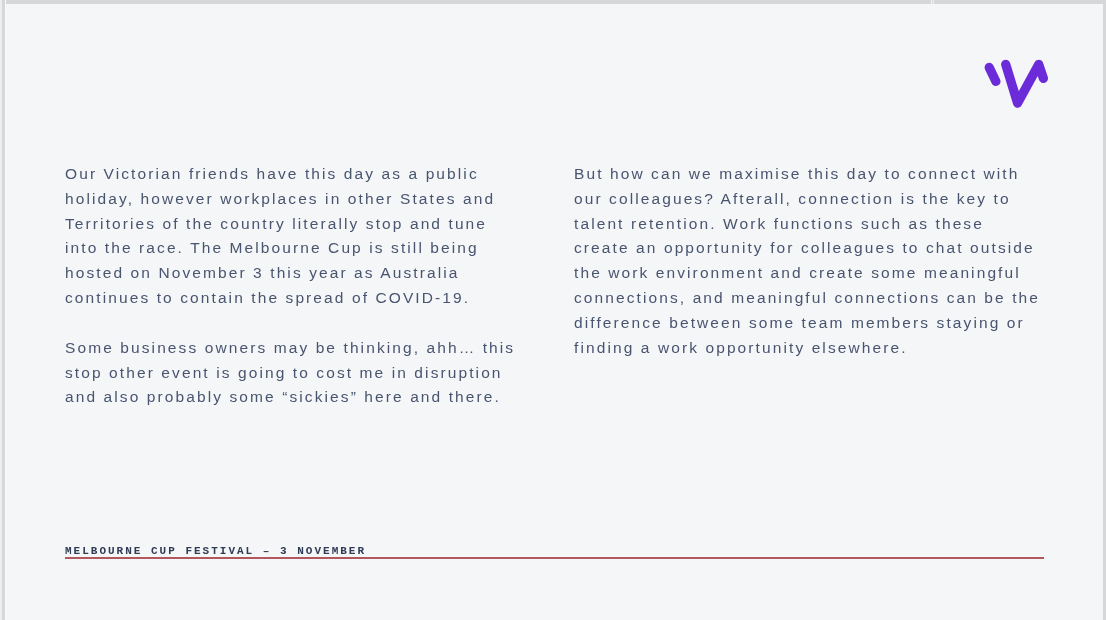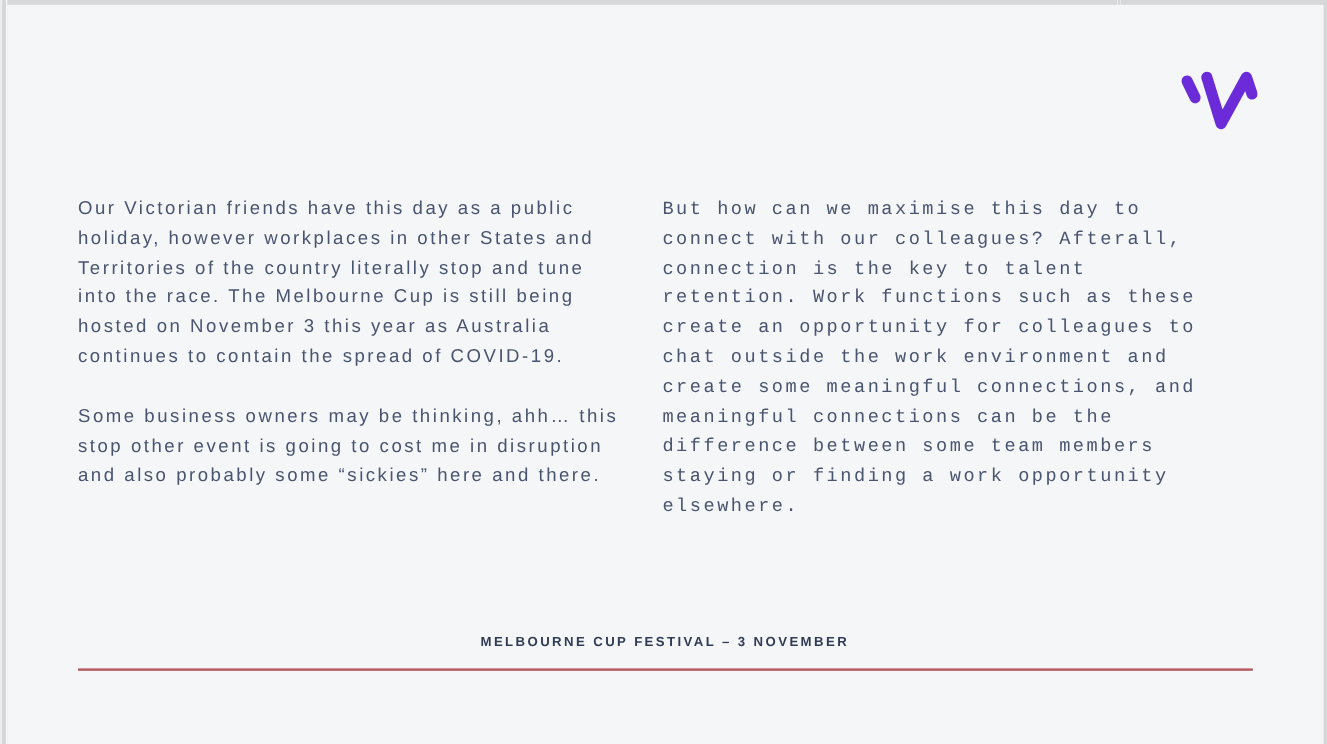--- a/index.html
+++ b/index.html
@@ -50,29 +50,30 @@
 
   .col {
     position: absolute; top: 158px;
     font-size: 15.5px;
     line-height: 24.8px;
     letter-spacing: 2.1px;
     color: var(--text);
   }
   .col p { margin: 0 0 25px 0; }
   .col-left  { left: 59px;  width: 458px; }
-  .col-right { left: 546px; width: 470px; font-family: Liberation Mono, monospace; }
+  .col-right { left: 568px; width: 470px; }
 
   .footer-label {
-    position: absolute; top: 525px; left: 59px; right: 60px;
-    text-align: center;
+    position: absolute; top: 541px; left: 59px; right: 60px;
+    text-align: left;
     font-size: 11px;
     font-weight: bold;
     letter-spacing: 2px;
     color: var(--footer-text);
+    font-family: Liberation Mono, monospace;
   }
   .footer-rule {
     position: absolute; top: 553px; left: 59px; width: 979px; height: 2px;
     background: var(--rule);
   }
 </style>
 </head>
 <body>
 
 <div class="viewer">

